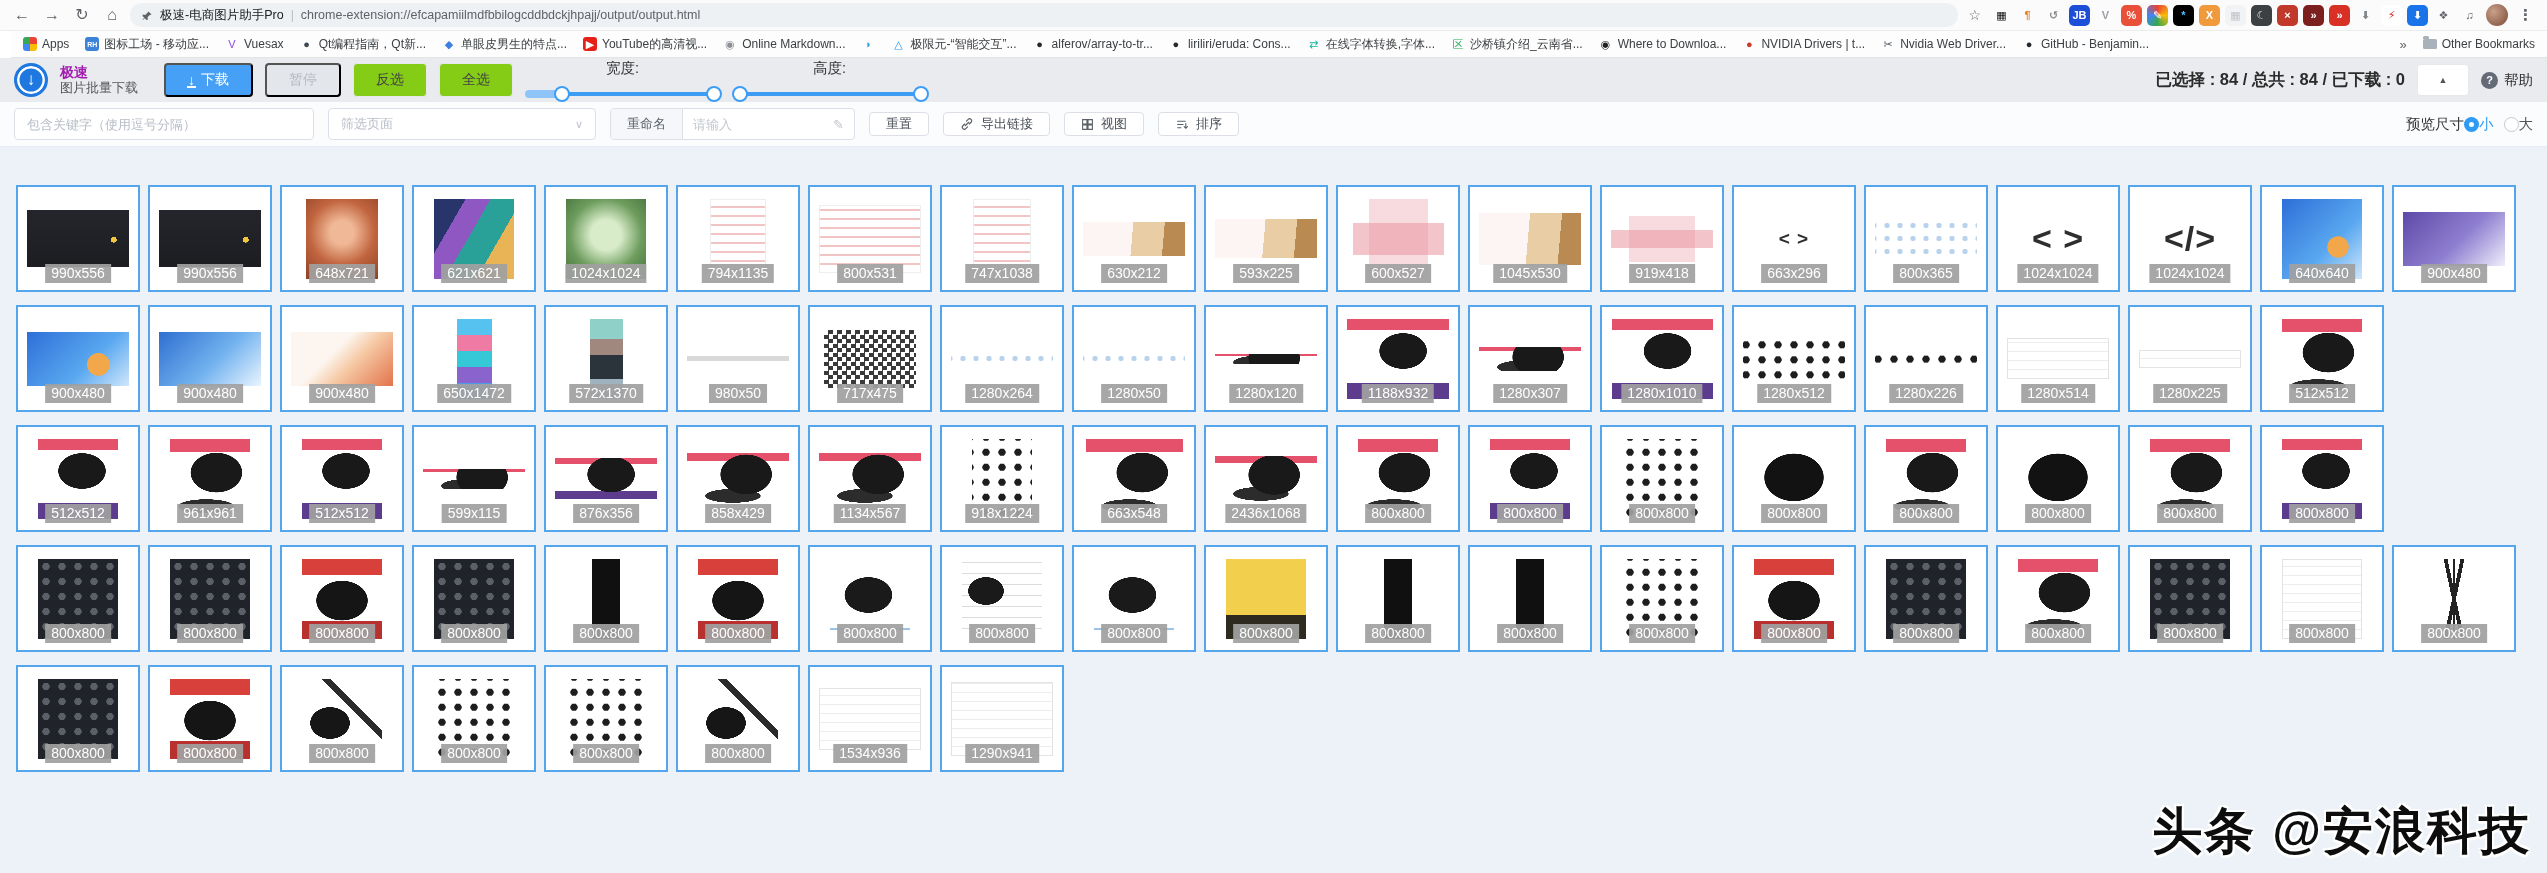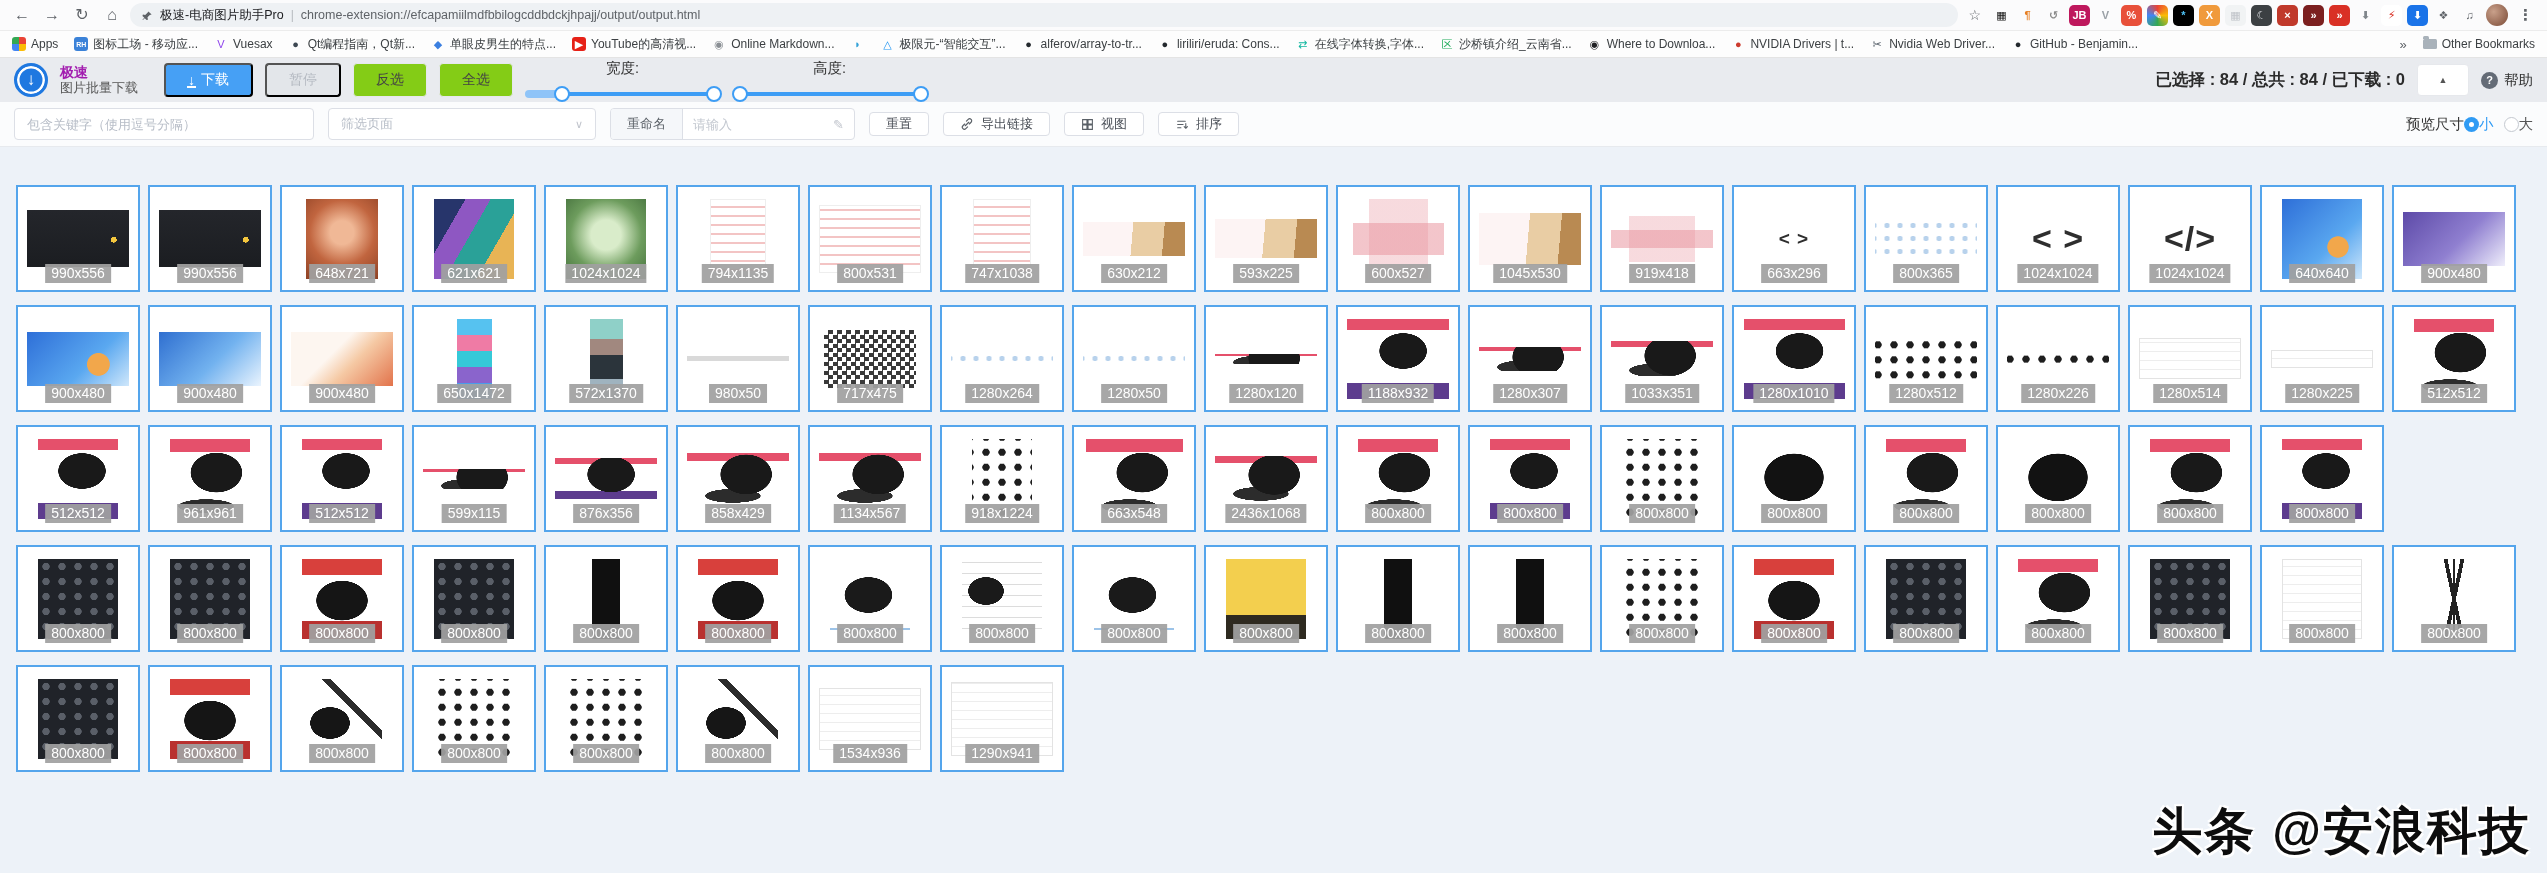--- a/index.html
+++ b/index.html
@@ -20,21 +20,21 @@
   .ext-icons { display:flex; align-items:center; gap:5px; flex:0 0 auto; }
   .ext-ico { width:21px; height:21px; border-radius:5px; display:inline-flex;
     align-items:center; justify-content:center; font-size:11px; font-weight:bold;
     color:#5f6368; overflow:hidden; }
   .avatar { width:22px; height:22px; border-radius:50%;
     background:radial-gradient(circle at 35% 35%, #c9a08a, #7a4a36); flex:0 0 auto; }
   .kebab { color:#5f6368; font-size:15px; padding:0 4px; font-weight:bold; }
 
   
   .bookmarks-bar { height:27px; background:#fdfdfd; display:flex; align-items:center;
-    padding:0 12px; gap:16px; border-bottom:1px solid #e4e4e4; overflow:hidden; }
+    padding:0 12px; gap:16px; border-bottom:1px solid #e4e4e4; overflow:hidden;margin-left:11px; }
   .bm { display:inline-flex; align-items:center; gap:5px; flex:0 0 auto; }
   .bm-ico { width:14px; height:14px; border-radius:3px; display:inline-flex;
     align-items:center; justify-content:center; font-size:11px; line-height:1; }
   .bm-ico.badge { font-size:7px; font-weight:bold; }
   .bm-label { font-size:12px; color:#3c4043; white-space:nowrap; }
   .bm-overflow { margin-left:auto; color:#5f6368; font-size:13px; }
   .folder-icon { width:14px; height:10px; background:#a9b2ba; border-radius:1.5px;
     position:relative; display:inline-block; }
   .folder-icon::before { content:""; position:absolute; top:-3px; left:0; width:6px;
     height:3px; background:#a9b2ba; border-radius:1.5px 1.5px 0 0; }
@@ -197,21 +197,21 @@
     </svg>
     <span class="omni-title">极速-电商图片助手Pro</span>
     <span class="omni-sep">|</span>
     <span class="omni-url">chrome-extension://efcapamiilmdfbbilogcddbdckjhpajj/output/output.html</span>
   </div>
   <span class="star">☆</span>
   <div class="ext-icons">
       <span class="ext-ico" style="color: rgb(17, 17, 17);">▦</span>
       <span class="ext-ico" style="color: rgb(230, 126, 34);">¶</span>
       <span class="ext-ico" style="color: rgb(138, 138, 138);">↺</span>
-      <span class="ext-ico" style="background: #be185d; color: rgb(255, 255, 255);">JB</span>
+      <span class="ext-ico" style="background: #1d4ed8; color: rgb(255, 255, 255);">JB</span>
       <span class="ext-ico" style="color: rgb(154, 160, 166);">V</span>
       <span class="ext-ico" style="background: rgb(232, 80, 58); color: rgb(255, 255, 255);">%</span>
       <span class="ext-ico" style="background: conic-gradient(rgb(234, 67, 53), rgb(251, 188, 5), rgb(52, 168, 83), rgb(66, 133, 244), rgb(234, 67, 53)); color: rgb(255, 255, 255);">✎</span>
       <span class="ext-ico" style="background: rgb(0, 0, 0); color: rgb(79, 195, 247);">*</span>
       <span class="ext-ico" style="background: rgb(240, 154, 60); color: rgb(255, 255, 255);">X</span>
       <span class="ext-ico" style="background: rgb(241, 243, 244); color: rgb(192, 196, 201);">▦</span>
       <span class="ext-ico" style="background: rgb(60, 64, 67); color: rgb(232, 234, 237);">☾</span>
       <span class="ext-ico" style="background: rgb(192, 57, 43); color: rgb(255, 255, 255);">×</span>
       <span class="ext-ico" style="background: rgb(123, 31, 31); color: rgb(255, 255, 255);">»</span>
       <span class="ext-ico" style="background: rgb(217, 48, 37); color: rgb(255, 255, 255);">»</span>
@@ -516,24 +516,20 @@
         </div>
         <div class="cell">
           <div class="thumb k-camera-purple" style="width: 102px; height: 80px;"></div>
           <span class="dim-label">1188x932</span>
         </div>
         <div class="cell">
           <div class="thumb k-camera-promo" style="width: 102px; height: 24px;"></div>
           <span class="dim-label">1280x307</span>
         </div>
         <div class="cell">
-          <div class="thumb k-camera-promo" style="width: 102px; height: 35px;"></div>
-          <span class="dim-label">1033x351</span>
-        </div>
-        <div class="cell">
           <div class="thumb k-camera-purple" style="width: 101px; height: 80px;"></div>
           <span class="dim-label">1280x1010</span>
         </div>
         <div class="cell">
           <div class="thumb k-accessories" style="width: 102px; height: 41px;"></div>
           <span class="dim-label">1280x512</span>
         </div>
         <div class="cell">
           <div class="thumb k-accessories" style="width: 102px; height: 18px;"></div>
           <span class="dim-label">1280x226</span>

